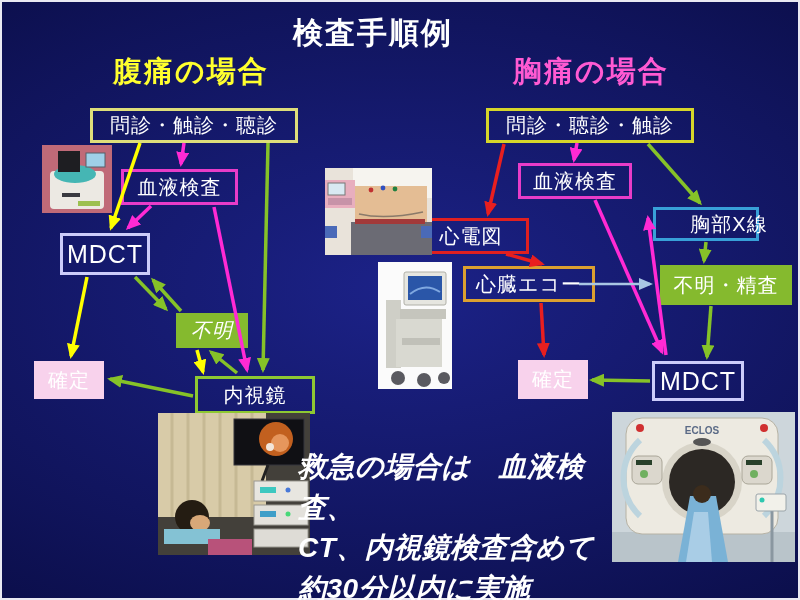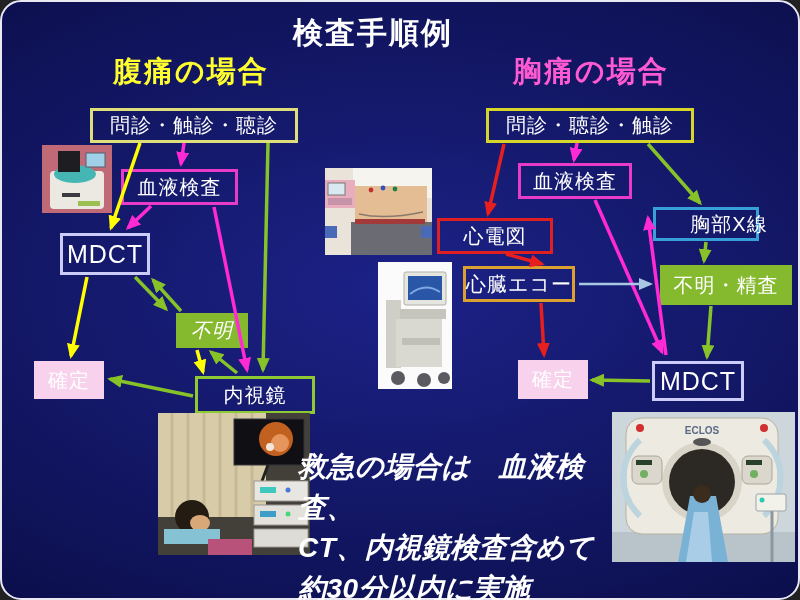--- a/index.html
+++ b/index.html
@@ -1,21 +1,20 @@
 <!DOCTYPE html>
 <html><head>
 <meta charset="utf-8">
 <style>
   html,body { margin:0; padding:0; background:#222; }
   #slide {
     position:relative; width:800px; height:600px; overflow:hidden;
     background: radial-gradient(ellipse 110% 85% at 50% 48%, #1c2288 0%, #11155f 52%, #060838 100%);
     outline:2px solid #e9e9f2; outline-offset:-2px;
     font-family:"Liberation Sans", sans-serif;
-    border-radius:21px;
   }
   .abs { position:absolute; }
   .title { color:#ffffff; font-size:30px; font-weight:600; letter-spacing:2px; }
   .col-header { font-size:29px; font-weight:600; letter-spacing:2px; }
   .box {
     position:absolute; display:flex; align-items:center; justify-content:center;
     color:#ffffff; box-sizing:border-box; font-size:20px; font-weight:500;
     letter-spacing:1px; white-space:nowrap;
   }
   .bordered { border:3px solid; background:transparent; }
@@ -41,23 +40,23 @@
 
   <div class="box bordered" style="left:90px; top:108px; width:208px; height:35px; border-color:#dede7a;">問診・触診・聴診</div>
   <div class="box bordered" style="left:121px; top:169px; width:117px; height:36px; border-color:#e83cc8;">血液検査</div>
   <div class="box bordered mdct" style="left:60px; top:233px; width:90px; height:42px; border-color:#ccccfa;">MDCT</div>
   <div class="box filled-green" style="left:176px; top:313px; width:72px; height:35px;font-style:italic;">不明</div>
   <div class="box filled-pink" style="left:34px; top:361px; width:70px; height:38px;">確定</div>
   <div class="box bordered" style="left:195px; top:376px; width:120px; height:38px; border-color:#8ec832;">内視鏡</div>
 
   <div class="box bordered" style="left:486px; top:108px; width:208px; height:35px; border-color:#d6d62a;">問診・聴診・触診</div>
   <div class="box bordered" style="left:518px; top:163px; width:114px; height:36px; border-color:#e83cc8;">血液検査</div>
-  <div class="box bordered" style="left:437px; top:218px; width:116px; height:36px; border-color:#e02020;">心電図</div>
+  <div class="box bordered" style="left:413px; top:218px; width:116px; height:36px; border-color:#e02020;">心電図</div>
   <div class="box bordered" style="left:653px; top:207px; width:106px; height:34px; border-color:#38a0d8;padding-left:46px;">胸部X線</div>
-  <div class="box bordered" style="left:463px; top:266px; width:112px; height:36px; border-color:#dca030;">心臓エコー</div>
+  <div class="box bordered" style="left:463px; top:266px; width:132px; height:36px; border-color:#dca030;">心臓エコー</div>
   <div class="box filled-green" style="left:660px; top:265px; width:132px; height:40px;">不明・精査</div>
   <div class="box filled-pink" style="left:518px; top:360px; width:70px; height:39px;">確定</div>
   <div class="box bordered mdct" style="left:652px; top:361px; width:92px; height:40px; border-color:#ccccfa;">MDCT</div>
 
   <svg class="photo" style="left:42px; top:145px;" width="70" height="68" viewBox="0 0 70 68">
     <rect x="0" y="0" width="70" height="68" fill="#c06a78"></rect>
     <rect x="8" y="26" width="54" height="38" rx="4" fill="#ece9e3"></rect>
     <ellipse cx="33" cy="29" rx="21" ry="9" fill="#45b6b4"></ellipse>
     <rect x="16" y="6" width="22" height="21" fill="#1e1e22"></rect>
     <rect x="44" y="8" width="19" height="14" fill="#9fd0e8" stroke="#55606a"></rect>

